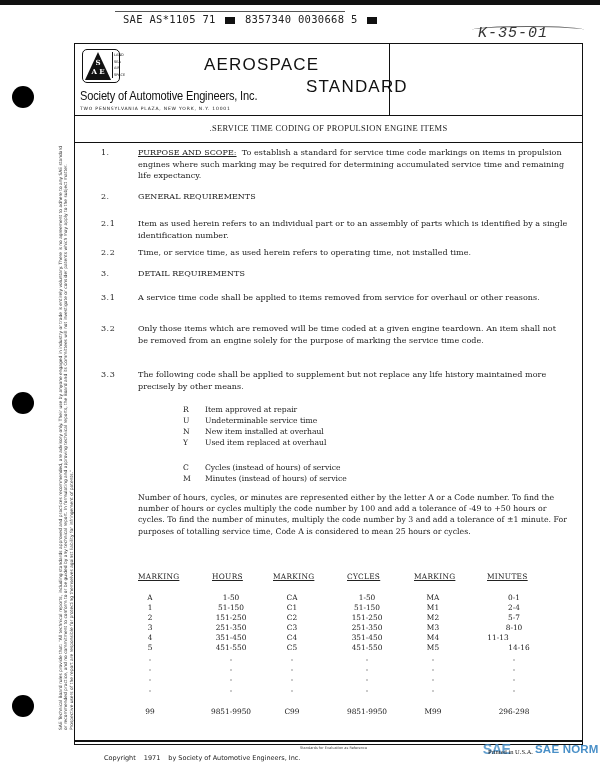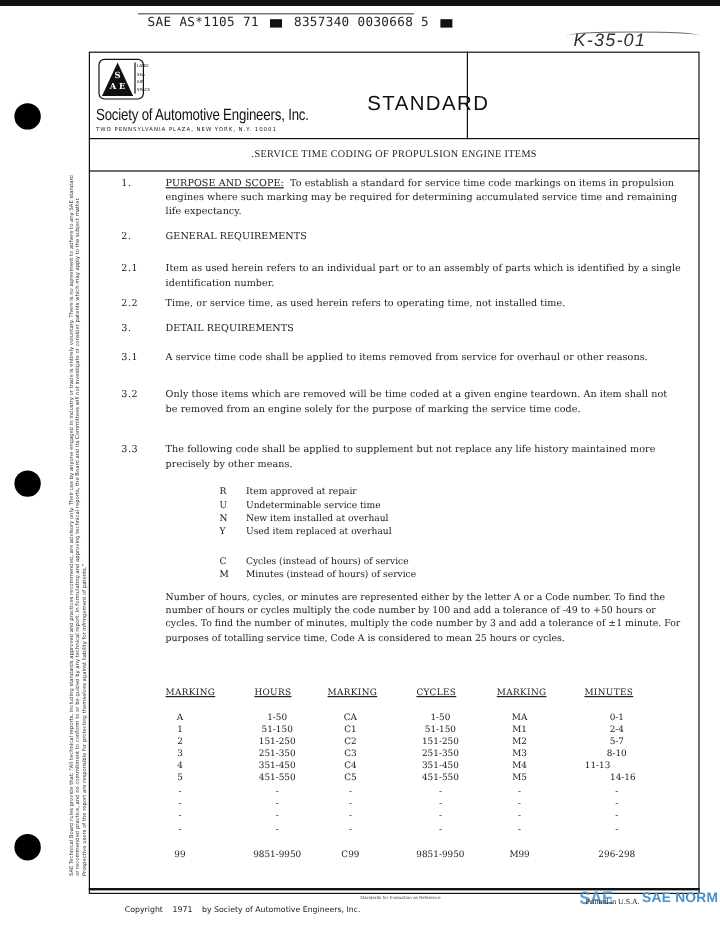--- a/index.html
+++ b/index.html
@@ -5,21 +5,21 @@
   * { box-sizing: border-box; margin: 0; padding: 0; }
   html, body { width: 600px; height: 773px; background: #ffffff; overflow: hidden; }
   body { position: relative; font-family: "DejaVu Serif", serif; color: #1a1a1a; }
 
   .top-bar { position: absolute; left: 0; top: 0; width: 600px; height: 5px; background: #111; }
 
   .barcode-line { position: absolute; left: 123px; top: 13px; font-family: "DejaVu Sans Mono", monospace; font-size: 10.5px; letter-spacing: 0.3px; color: #222; white-space: nowrap; }
   .barcode-line .blk { display: inline-block; width: 10px; height: 7px; background: #111; vertical-align: middle; margin: 0 3px; }
   .barcode-overline { position: absolute; left: 115px; top: 11px; width: 230px; height: 1px; background: #555; }
 
-  .handwritten { position: absolute; left: 478px; top: 25px; font-family: Liberation Sans, sans-serif; font-size: 15px; font-style: italic; color: #333; letter-spacing: 1px; }
+  .handwritten { position: absolute; left: 478px; top: 25px; font-family: Liberation Mono, monospace; font-size: 15px; font-style: italic; color: #333; letter-spacing: 1px; }
   .handwritten-arc { position: absolute; left: 472px; top: 26px; width: 112px; height: 8px; border-top: 1px solid #666; border-radius: 50% 50% 0 0; }
 
   .punch { position: absolute; width: 22px; height: 22px; border-radius: 50%; background: #000; }
 
   .page-frame { position: absolute; left: 74px; top: 43px; width: 509px; height: 702px; border: 1.5px solid #111; }
 
   .header { position: absolute; left: 74px; top: 43px; width: 509px; height: 73px; border-bottom: 1.5px solid #111; }
   .header-left { position: absolute; left: 0; top: 0; width: 316px; height: 73px; border-right: 1.5px solid #111; }
   .logo-box { position: absolute; left: 8px; top: 6px; width: 38px; height: 34px; border: 1.2px solid #111; border-radius: 5px; }
   .logo-tri { position: absolute; left: 2px; top: 2px; width: 0; height: 0; border-left: 13px solid transparent; border-right: 13px solid transparent; border-bottom: 28px solid #111; }
@@ -103,20 +103,21 @@
       </div>
       <div class="logo-words">
         <div>LAND</div>
         <div>SEA</div>
         <div>AIR</div>
         <div>SPACE</div>
       </div>
     </div>
     <div class="org-name">Society of Automotive Engineers, Inc.</div>
     <div class="org-addr">TWO PENNSYLVANIA PLAZA, NEW YORK, N.Y. 10001</div>
+    <div class="aerospace">AEROSPACE</div>
     <div class="standard">STANDARD</div>
   </div>
 </div>
 
 <div class="title-row">
   <div class="doc-title">.SERVICE TIME CODING OF PROPULSION ENGINE ITEMS</div>
 </div>
 
 <div class="body">
   <div class="para" style="top:4px;">

